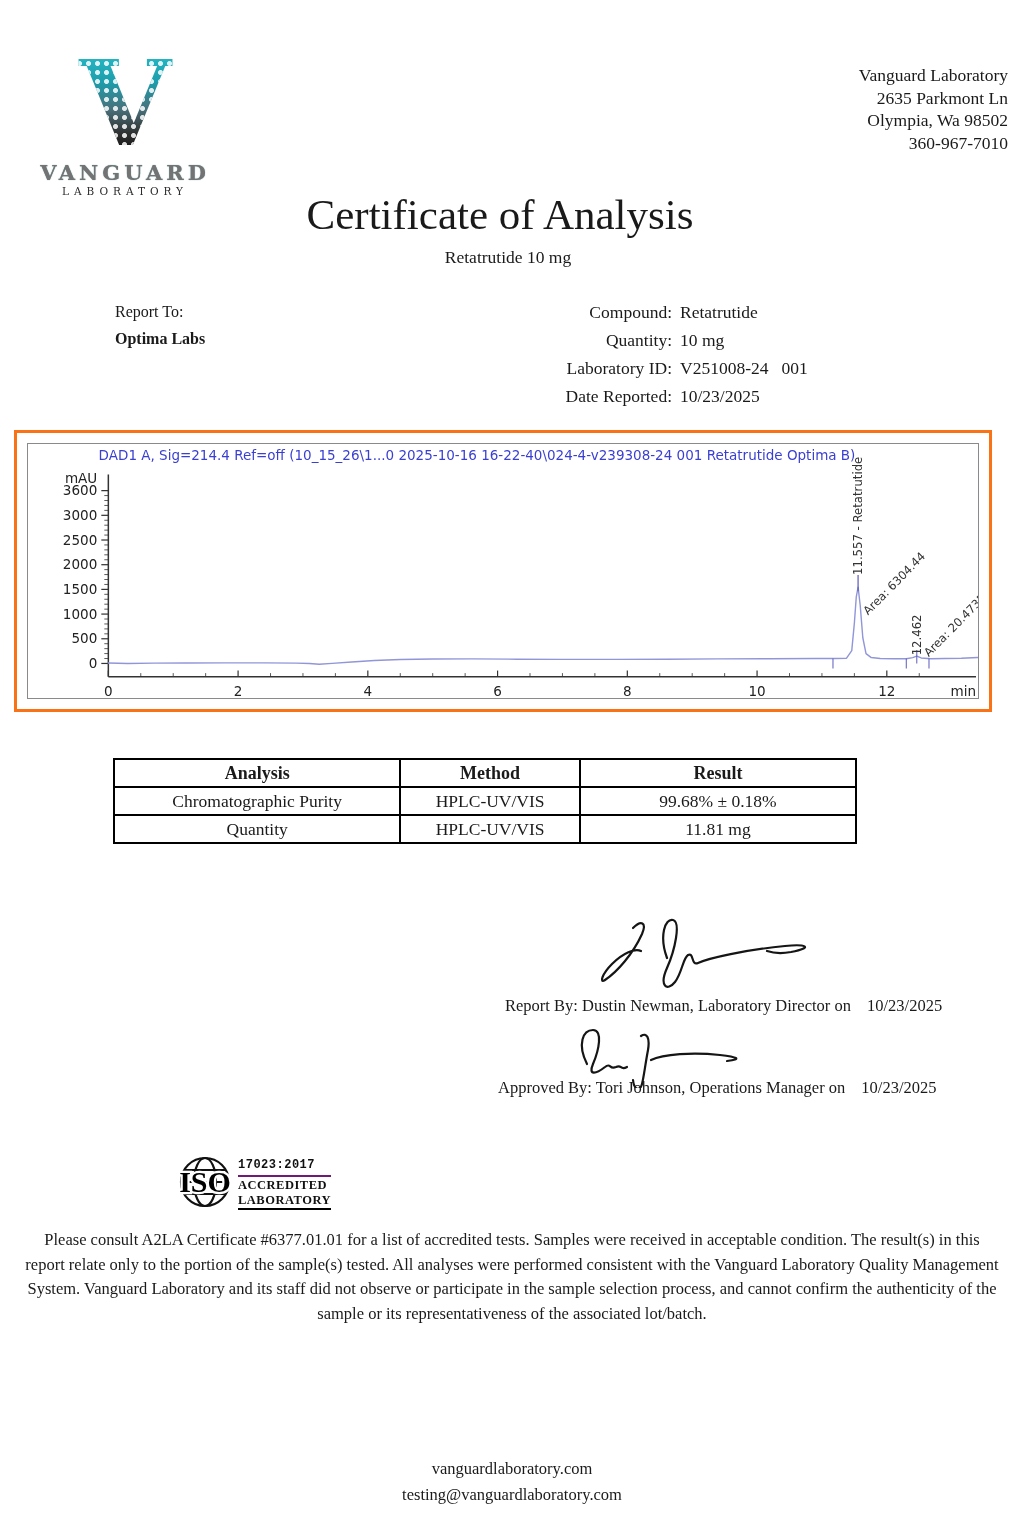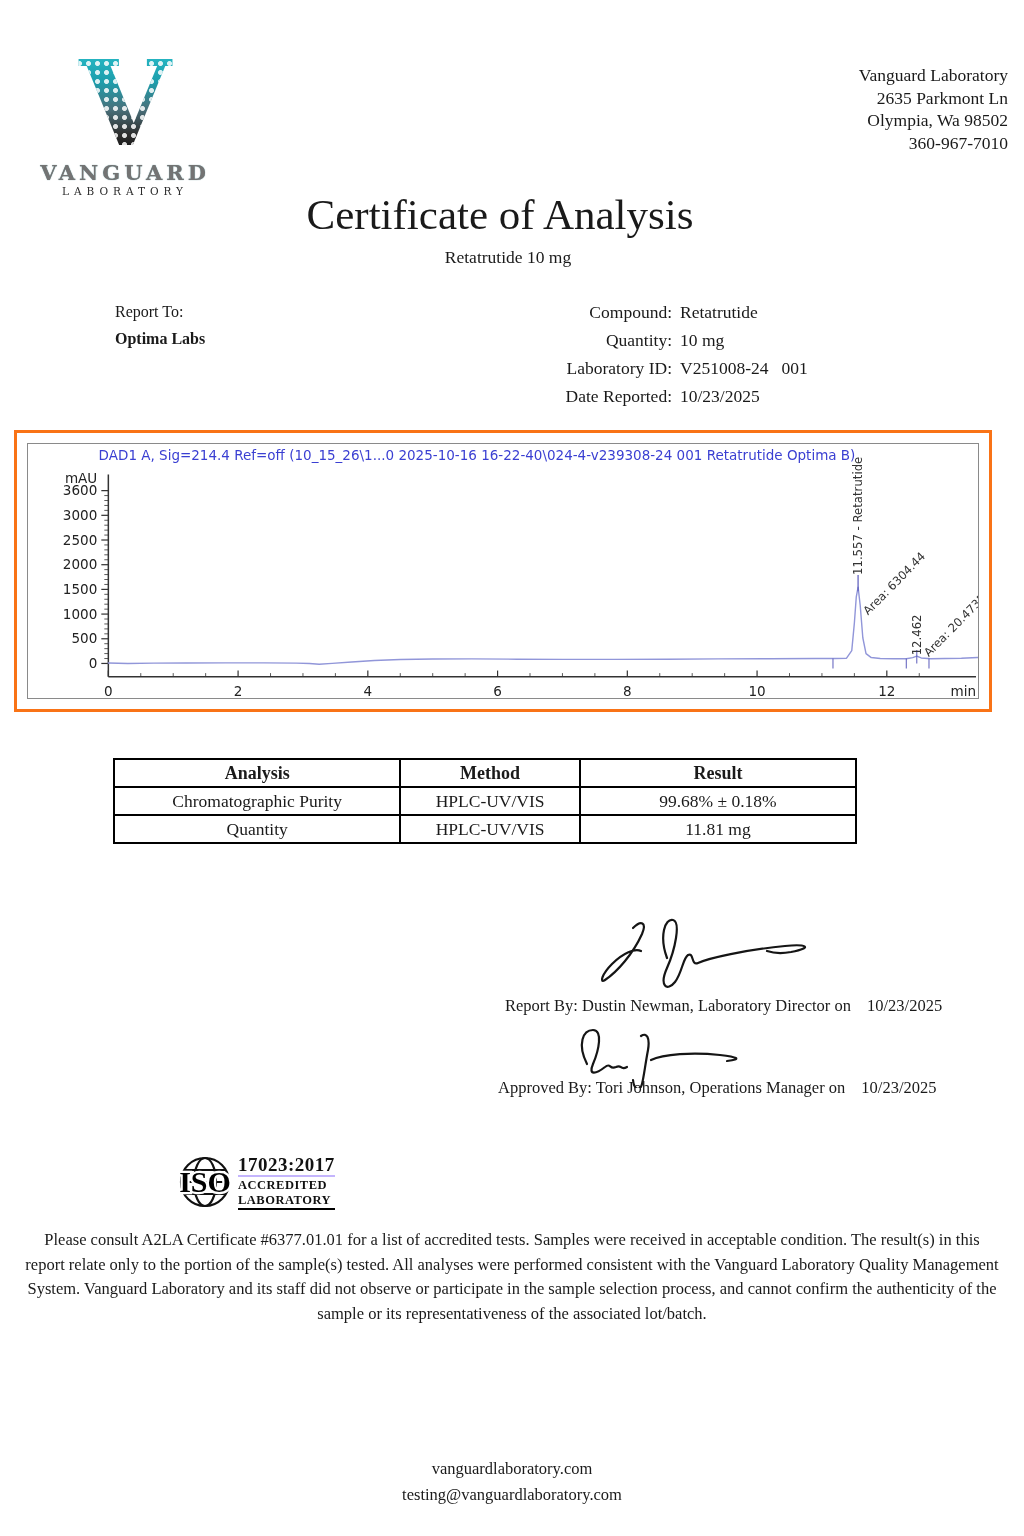--- a/index.html
+++ b/index.html
@@ -50,21 +50,21 @@
   .results th{font-size:18px;}
 
   
   .sig-svg{position:absolute;}
   .sig-line{position:absolute;font-size:16.5px;white-space:nowrap;}
   .sig-date{margin-left:16px;}
 
   
   .iso{position:absolute;left:176px;top:1154px;display:flex;align-items:center;}
   .iso-text{margin-left:4px;font-family:"Liberation Serif",serif;font-weight:bold;color:#111;}
-  .iso-l1{font-size:19px;border-bottom:2px solid #c4b5fd;letter-spacing:0.5px;line-height:20px;}
+  .iso-l1{font-size:12px;border-bottom:2px solid #701a75;letter-spacing:0.5px;line-height:20px;font-family:Liberation Mono, monospace;}
   .iso-l2{font-size:12.5px;letter-spacing:0.5px;line-height:15px;margin-top:1px;}
   .iso-l3{font-size:12.5px;letter-spacing:0.5px;line-height:15px;border-bottom:2px solid #000;}
 
   
   .disclaimer{position:absolute;top:1228px;left:24px;right:24px;text-align:center;
               font-size:16.5px;line-height:24.5px;}
   .footer{position:absolute;top:1456px;left:0;width:100%;text-align:center;
           font-size:16.5px;line-height:26px;}
 </style>
 </head>

